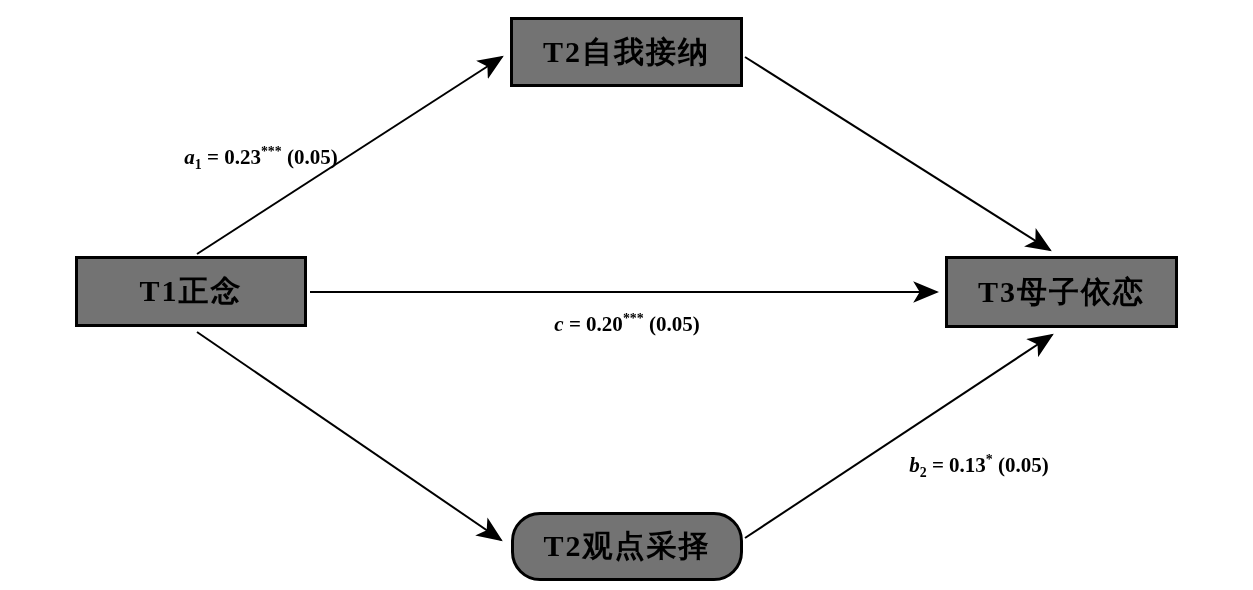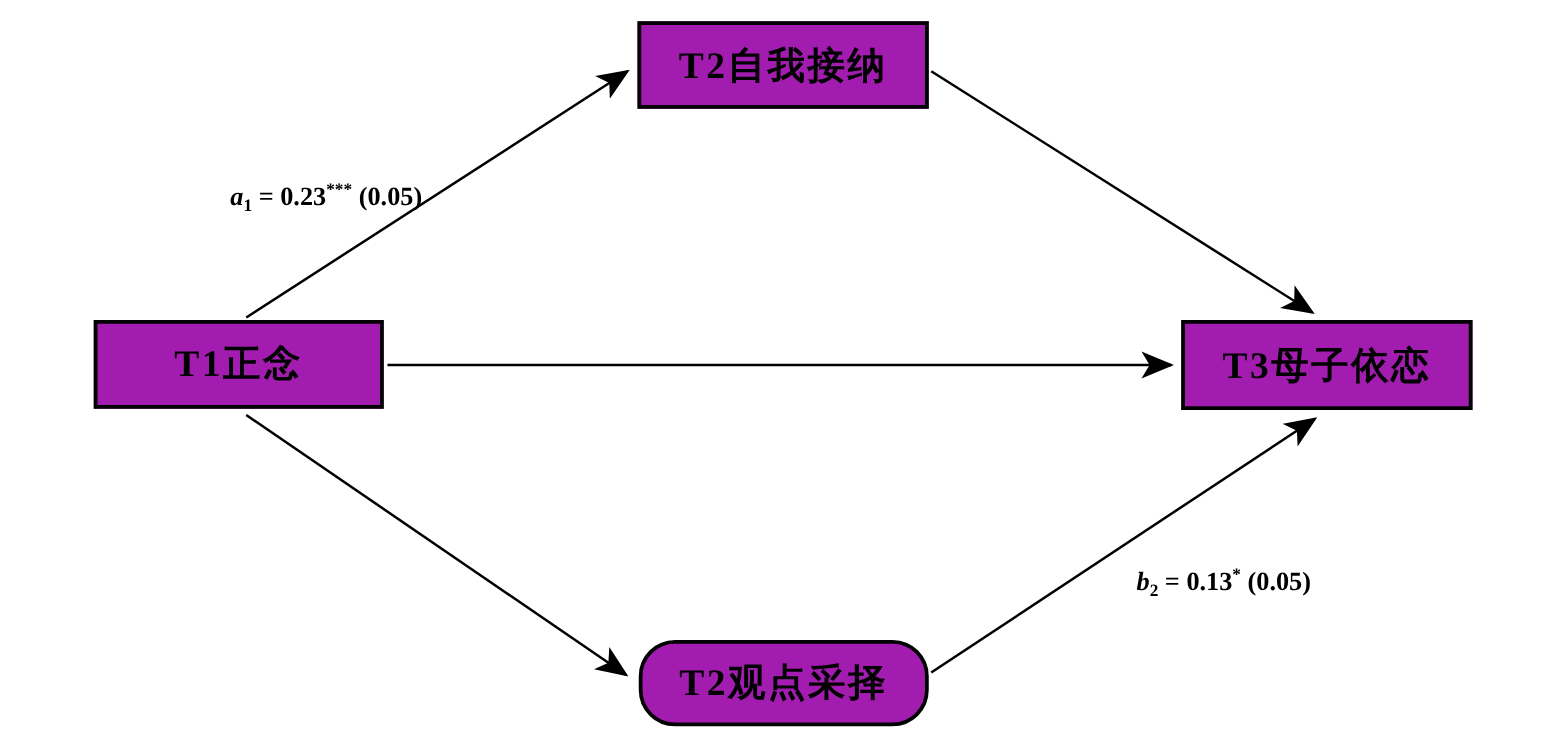--- a/index.html
+++ b/index.html
@@ -13,21 +13,21 @@
     overflow: hidden;
   }
   .arrows-layer {
     position: absolute;
     left: 0; top: 0;
     width: 1253px; height: 590px;
   }
   .node {
     position: absolute;
     border: 3px solid #000000;
-    background: #a21caf;
+    background: #737373;
     display: flex;
     align-items: center;
     justify-content: center;
     font-weight: bold;
     font-size: 30px;
     letter-spacing: 2px;
     white-space: nowrap;
   }
   .node-predictor { left: 75px;  top: 256px; width: 226px; height: 65px; }
   .node-mtop      { left: 510px; top: 17px;  width: 227px; height: 64px; }
@@ -85,19 +85,22 @@
   <div class="node node-outcome">
     <span>T3母子依恋</span>
   </div>
 
   <div class="plabel lbl-a1">
     <span class="coef">a</span><sub>1</sub><span> = 0.23</span><sup>***</sup><span> (0.05)</span>
   </div>
 
 
 
+  <div class="plabel lbl-c">
+    <span class="coef">c</span><sub></sub><span> = 0.20</span><sup>***</sup><span> (0.05)</span>
+  </div>
 
 
   <div class="plabel lbl-b2">
     <span class="coef">b</span><sub>2</sub><span> = 0.13</span><sup>*</sup><span> (0.05)</span>
   </div>
 
 </div>
 
 </body></html>

